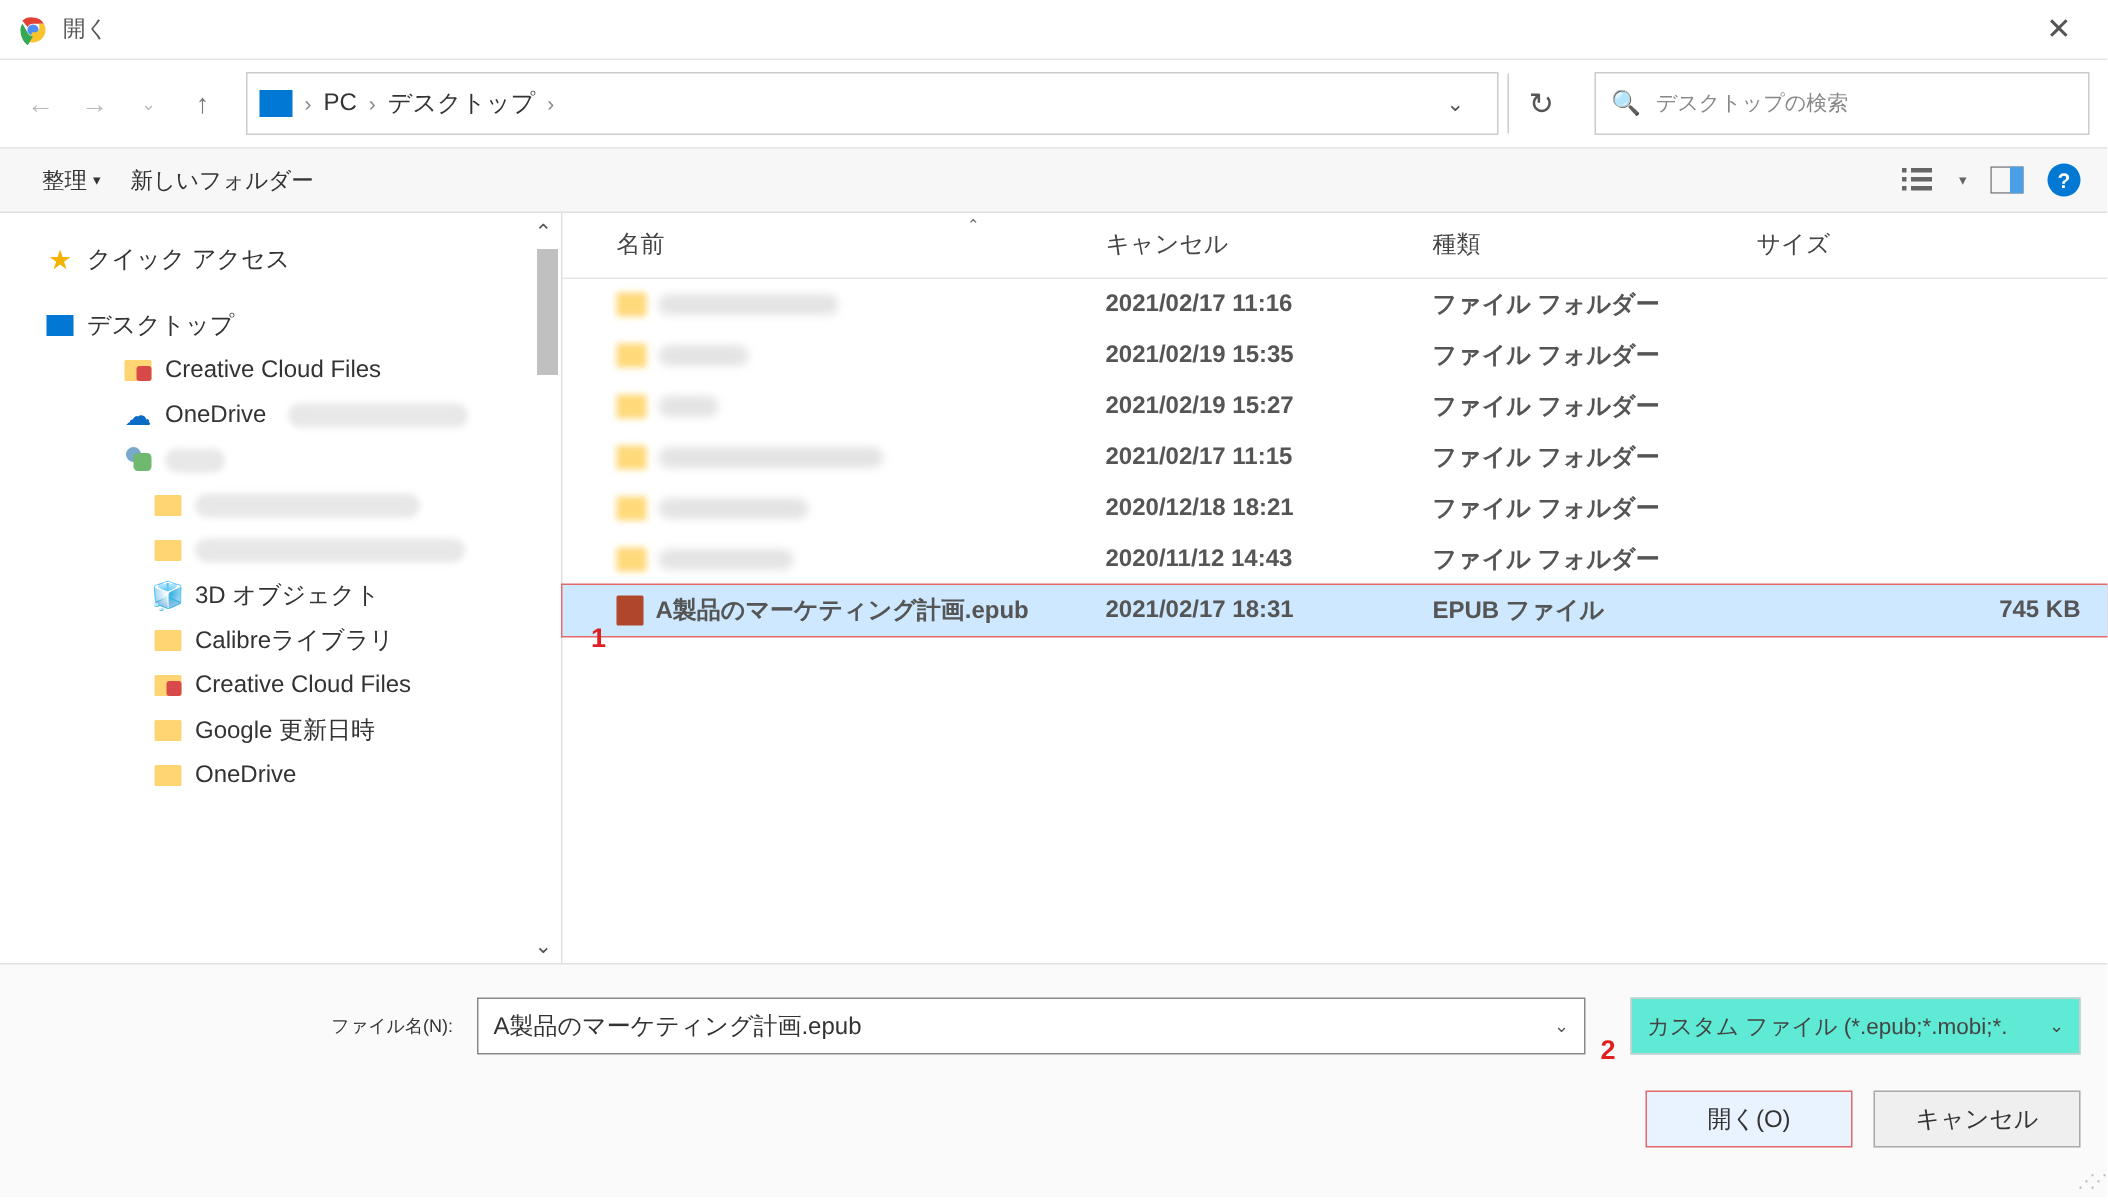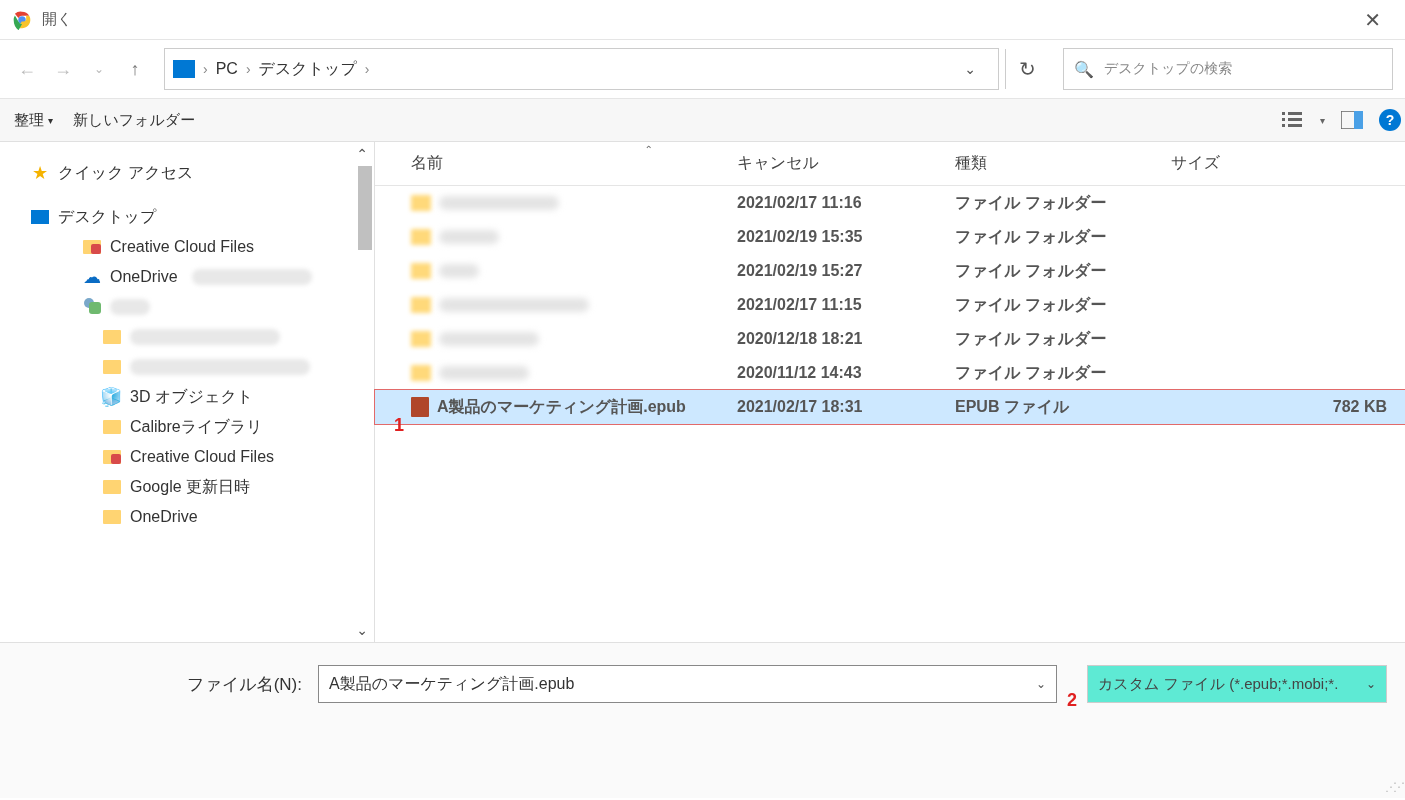--- a/index.html
+++ b/index.html
@@ -62,21 +62,21 @@
   }
   .searchbox .mag { font-size: 16px; margin-right: 10px; color:#999; }
 
   .toolbar {
     height: 44px;
     border-top: 1px solid #e5e5e5;
     border-bottom: 1px solid #e0e0e0;
     background: #f7f7f7;
     display: flex;
     align-items: center;
-    padding: 0 4px;
+    padding: 0 18px;
   }
   .tool-item { font-size: 15px; color: #333; padding: 4px 10px; display:flex; align-items:center; gap:4px; cursor:pointer;}
   .tool-right { margin-left: auto; display: flex; align-items: center; gap: 12px; }
   .view-btn { width:30px; height:26px; display:flex; align-items:center; justify-content:center; color:#555; cursor:pointer;}
   .help-circle { width:22px; height:22px; border-radius:50%; background:#0078d4; color:#fff; display:flex; align-items:center; justify-content:center; font-size:14px; font-weight:bold; cursor:pointer;}
 
   .body-split {
     height: 500px;
     display: flex;
   }
@@ -130,21 +130,21 @@
 
   .annot { position:absolute; left: 394px; color:#e02020; font-weight:bold; font-size:18px; }
 
   .bottom-zone {
     border-top: 1px solid #e0e0e0;
     padding: 20px 18px 14px 18px;
     background: #fafafa;
     height: 156px;
   }
   .fn-row { display:flex; align-items:center; gap:10px; height: 42px;}
-  .fn-label { font-size:17px; color:#333; width:290px; text-align:right; padding-right: 6px;}
+  .fn-label { font-size:12px; color:#333; width:290px; text-align:right; padding-right: 6px;}
   .fn-input { flex:1; height:38px; border:1px solid #888; display:flex; align-items:center; padding:0 10px; font-size:16px; background:#fff; position:relative;}
   .fn-input .combo-arr { margin-left:auto; font-size:12px; color:#555; }
   .ft-select { width: 300px; height:38px; border:1px solid #ccc; background:#5eead4; display:flex; align-items:center; padding:0 10px; font-size:15px; color:#444; cursor:pointer;}
   .ft-select .combo-arr{ margin-left:auto; font-size:12px; }
   .btn-row { display:flex; justify-content:flex-end; gap:14px; margin-top: 22px;}
   .dlg-btn { width: 138px; height: 38px; border:1px solid #aaa; background:#efefef; font-size:16px; display:flex; align-items:center; justify-content:center; cursor:pointer;}
   .dlg-btn.primary { border:1.5px solid #e26a6a; background:#e9f3ff;}
   .grip { position:absolute; right:4px; bottom:4px; color:#bbb; font-size:12px; letter-spacing:-4px;}
   svg.chrome { width:20px; height:20px;}
 </style>
@@ -367,35 +367,43 @@
           <div class="cell kind">ファイル フォルダー</div>
           <div class="cell size"></div>
         </div>
         <div class="row selected">
           <div class="cell name">
             <span class="epub-ic"></span>
             <span>A製品のマーケティング計画.epub</span>
           </div>
           <div class="cell date">2021/02/17 18:31</div>
           <div class="cell kind">EPUB ファイル</div>
-          <div class="cell size">782 KB</div>
+          <div class="cell size">745 KB</div>
         </div>
       </div>
   </div>
 </div>
 
 <span class="annot" style="top:415px;">1</span>
 
 <div class="bottom-zone" style="position:relative;">
   <div class="fn-row">
     <div class="fn-label">ファイル名(N):</div>
     <div class="fn-input">
       <span>A製品のマーケティング計画.epub</span>
       <span class="combo-arr">⌄</span>
     </div>
     <span style="color:#e02020;font-weight:bold;font-size:18px;position:relative;top:16px;">2</span>
     <div class="ft-select">
       <span>カスタム ファイル (*.epub;*.mobi;*.</span>
       <span class="combo-arr">⌄</span>
     </div>
   </div>
+  <div class="btn-row">
+    <div class="dlg-btn primary">
+        <span>開く(O)</span>
+      </div>
+    <div class="dlg-btn">
+        <span>キャンセル</span>
+      </div>
+  </div>
   <div class="grip">⋰⋰</div>
 </div>
 
 </body></html>

